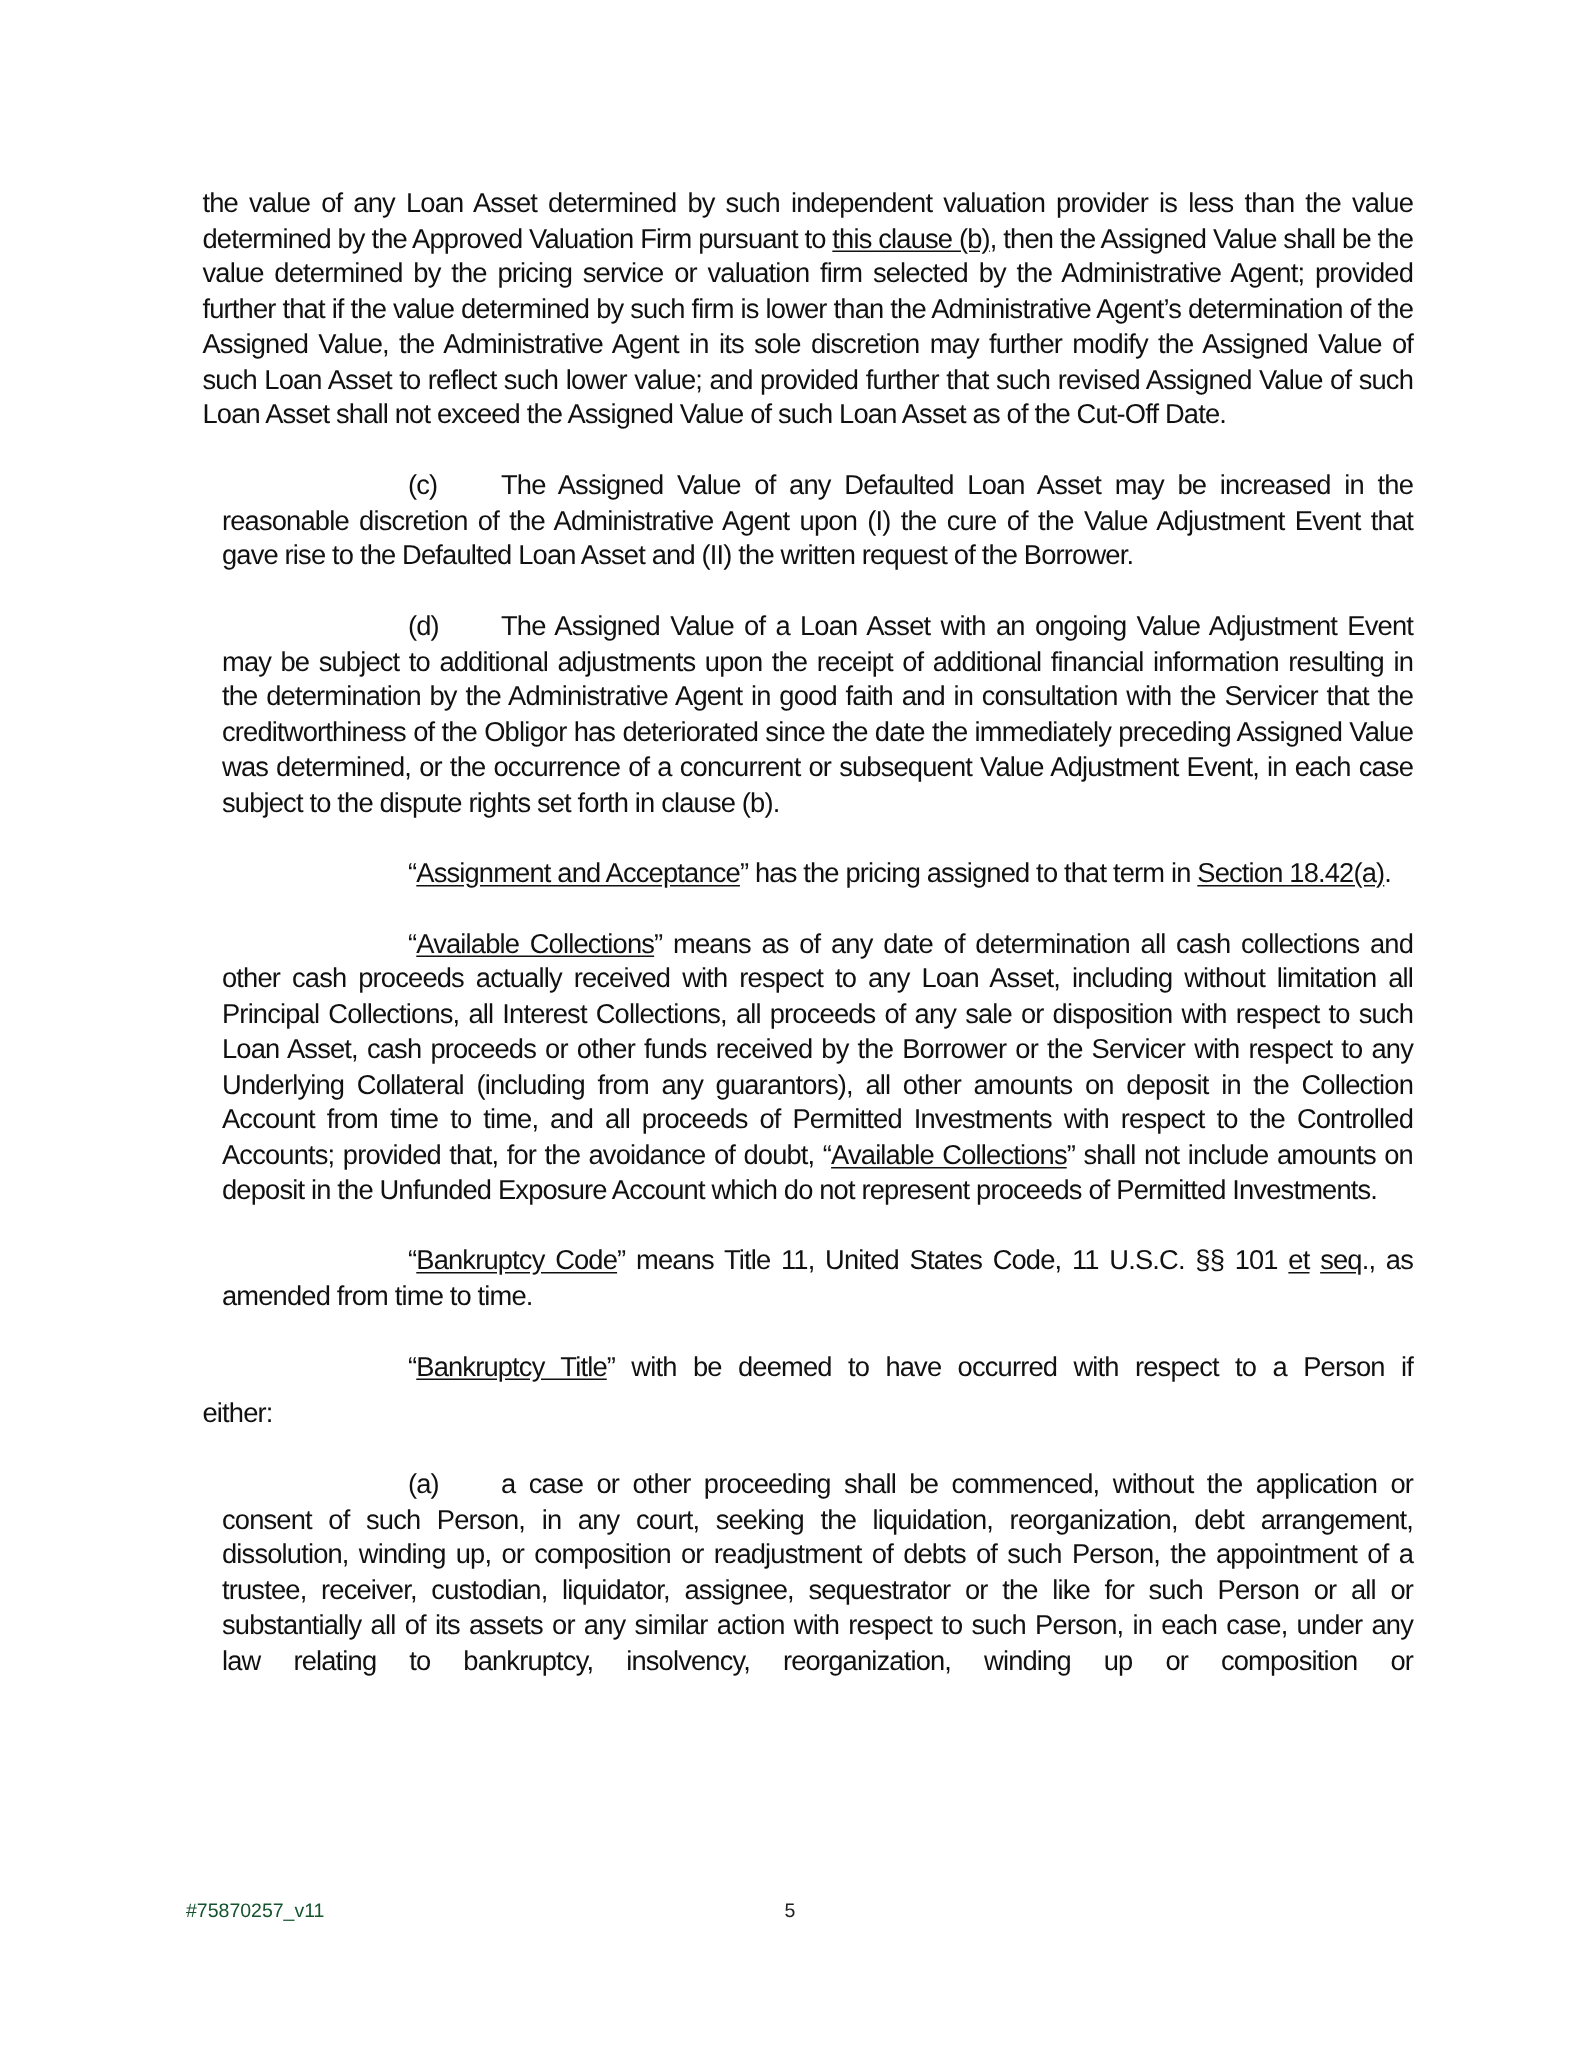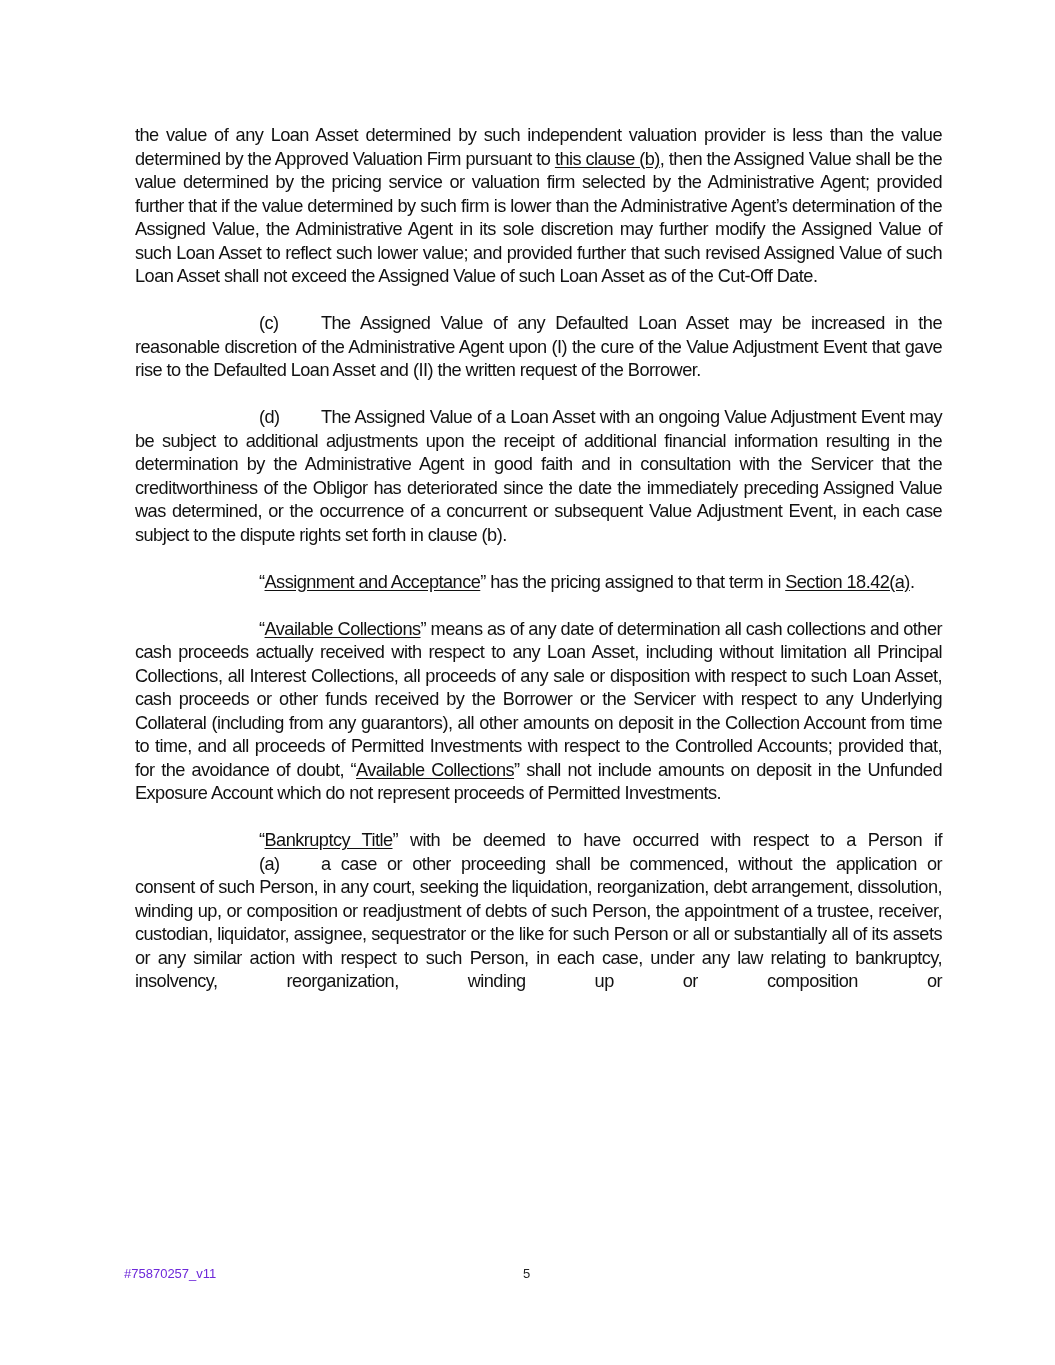--- a/index.html
+++ b/index.html
@@ -4,27 +4,27 @@
 <style>
   html, body { margin: 0; padding: 0; background: #ffffff; }
   body { width: 1055px; height: 1365px; position: relative; overflow: hidden; }
   .page {
     position: absolute; left: 135px; top: 124px; width: 807px;
     font-family: "Liberation Sans", sans-serif;
     font-size: 18.2px; line-height: 23.5px; color: #111;
     letter-spacing: -0.55px; word-spacing: 0px;
   }
   .para { margin: 0 0 23.5px 0; text-align: justify; text-align-last: left; }
-  .para.indent { text-indent: 124px; }
+  .para.indent { text-indent: 124px; margin-left: 13px; }
   .num { display: inline-block; width: 62px; text-indent: 0; }
   .u { text-decoration: underline; text-underline-offset: 2px; }
   .justify-last { text-align-last: justify; }
   .footer-left {
     position: absolute; left: 124px; top: 1266px;
-    font-family: "Liberation Sans", sans-serif; font-size: 13px; color: #6d28d9;
+    font-family: "Liberation Sans", sans-serif; font-size: 13px; color: #14532d;
   }
   .footer-page {
     position: absolute; left: 523px; top: 1266px;
     font-family: "Liberation Sans", sans-serif; font-size: 13px; color: #222;
   }
 </style>
 </head>
 <body>
 
 <div class="page">
@@ -33,21 +33,23 @@
 
   <p class="para indent"><span class="num">(c)</span><span>The Assigned Value of any Defaulted Loan Asset may be increased in the reasonable discretion of the Administrative Agent upon (I) the cure of the Value Adjustment Event that gave rise to the Defaulted Loan Asset and (II) the written request of the Borrower.</span></p>
 
   <p class="para indent"><span class="num">(d)</span><span>The Assigned Value of a Loan Asset with an ongoing Value Adjustment Event may be subject to additional adjustments upon the receipt of additional financial information resulting in the determination by the Administrative Agent in good faith and in consultation with the Servicer that the creditworthiness of the Obligor has deteriorated since the date the immediately preceding Assigned Value was determined, or the occurrence of a concurrent or subsequent Value Adjustment Event, in each case subject to the dispute rights set forth in clause (b).</span></p>
 
 
   <p class="para indent"><span>“</span><span class="u">Assignment and Acceptance</span><span>”</span><span> has the pricing assigned to that term in </span><span class="u">Section 18.42(a)</span><span>.</span></p>
 
   <p class="para indent"><span>“</span><span class="u">Available Collections</span><span>”</span><span> means as of any date of determination all cash collections and other cash proceeds actually received with respect to any Loan Asset, including without limitation all Principal Collections, all Interest Collections, all proceeds of any sale or disposition with respect to such Loan Asset, cash proceeds or other funds received by the Borrower or the Servicer with respect to any Underlying Collateral (including from any guarantors), all other amounts on deposit in the Collection Account from time to time, and all proceeds of Permitted Investments with respect to the Controlled Accounts; provided that, for the avoidance of doubt, </span><span>“</span><span class="u">Available Collections</span><span>”</span><span> shall not include amounts on deposit in the Unfunded Exposure Account which do not represent proceeds of Permitted Investments.</span></p>
 
+  <p class="para indent"><span>“</span><span class="u">Bankruptcy Code</span><span>”</span><span> means Title 11, United States Code, 11 U.S.C. §§ 101 </span><span class="u">et</span> <span class="u">seq</span><span>., as amended from time to time.</span></p>
 
   <p class="para indent justify-last" style="margin-bottom:0;"><span>“</span><span class="u">Bankruptcy Title</span><span>”</span><span> with be deemed to have occurred with respect to a Person if</span></p>
+  <p class="para" style="margin-top:8px;"><span>either:</span></p>
 
   <p class="para indent justify-last"><span class="num">(a)</span><span>a case or other proceeding shall be commenced, without the application or consent of such Person, in any court, seeking the liquidation, reorganization, debt arrangement, dissolution, winding up, or composition or readjustment of debts of such Person, the appointment of a trustee, receiver, custodian, liquidator, assignee, sequestrator or the like for such Person or all or substantially all of its assets or any similar action with respect to such Person, in each case, under any law relating to bankruptcy, insolvency, reorganization, winding up or composition or</span></p>
 
 </div>
 
 <div class="footer-left">#75870257_v11</div>
 <div class="footer-page">5</div>
 
 </body></html>

